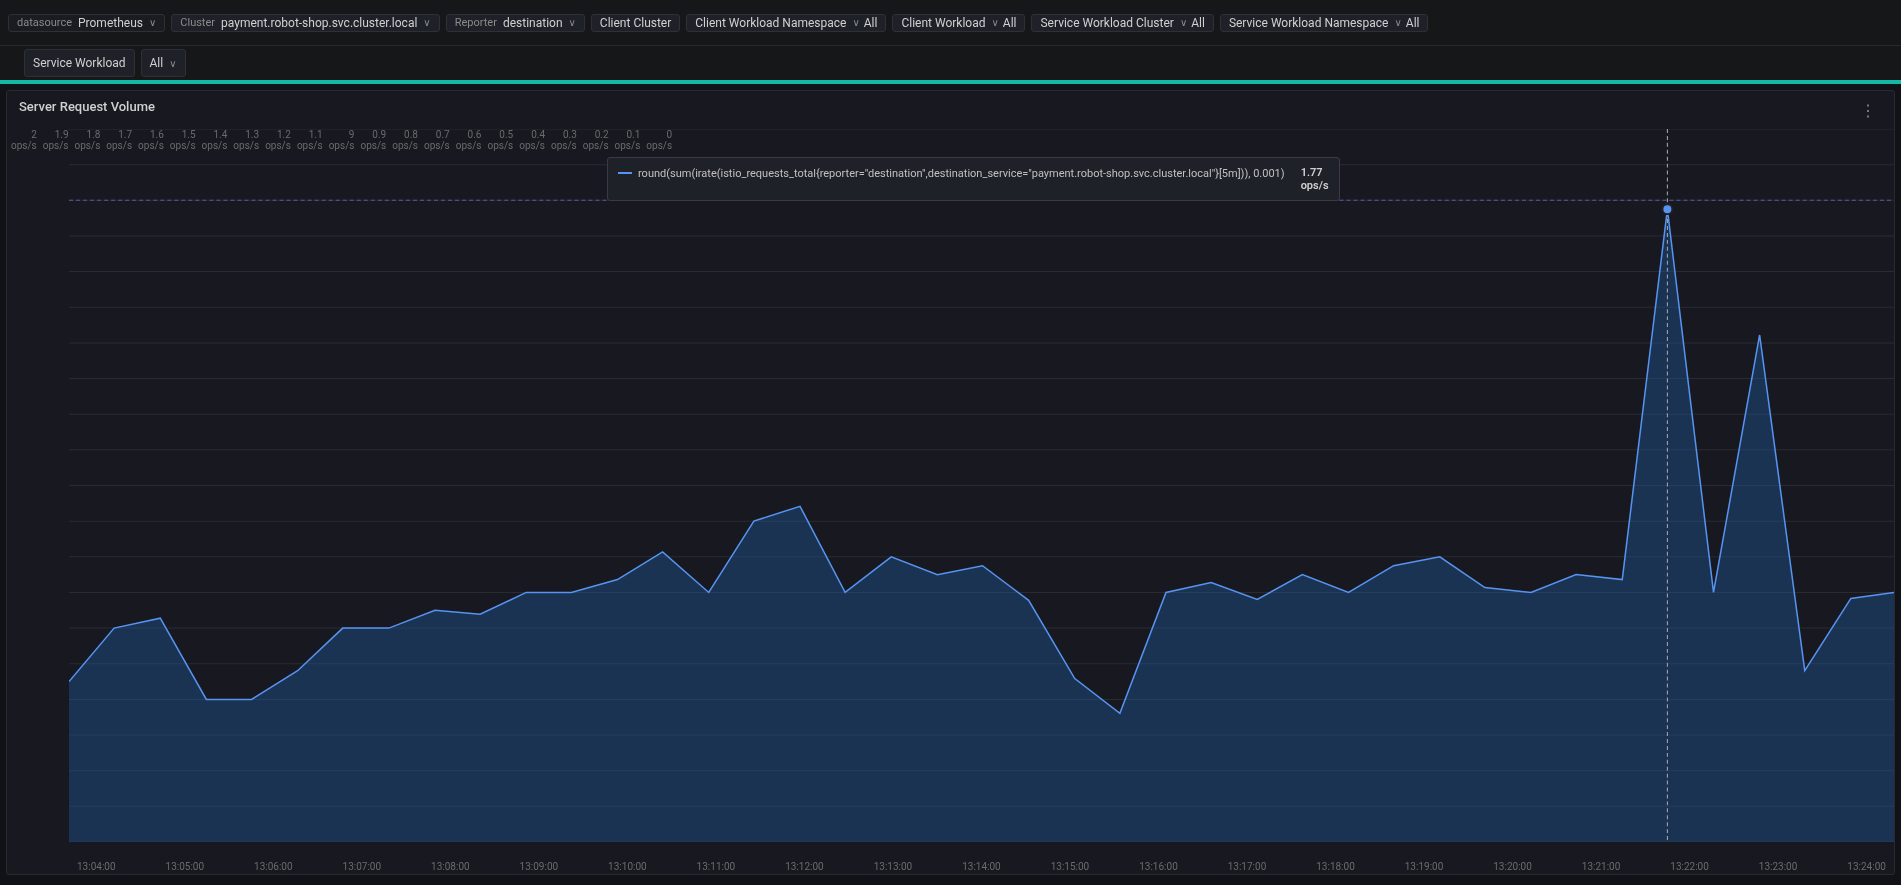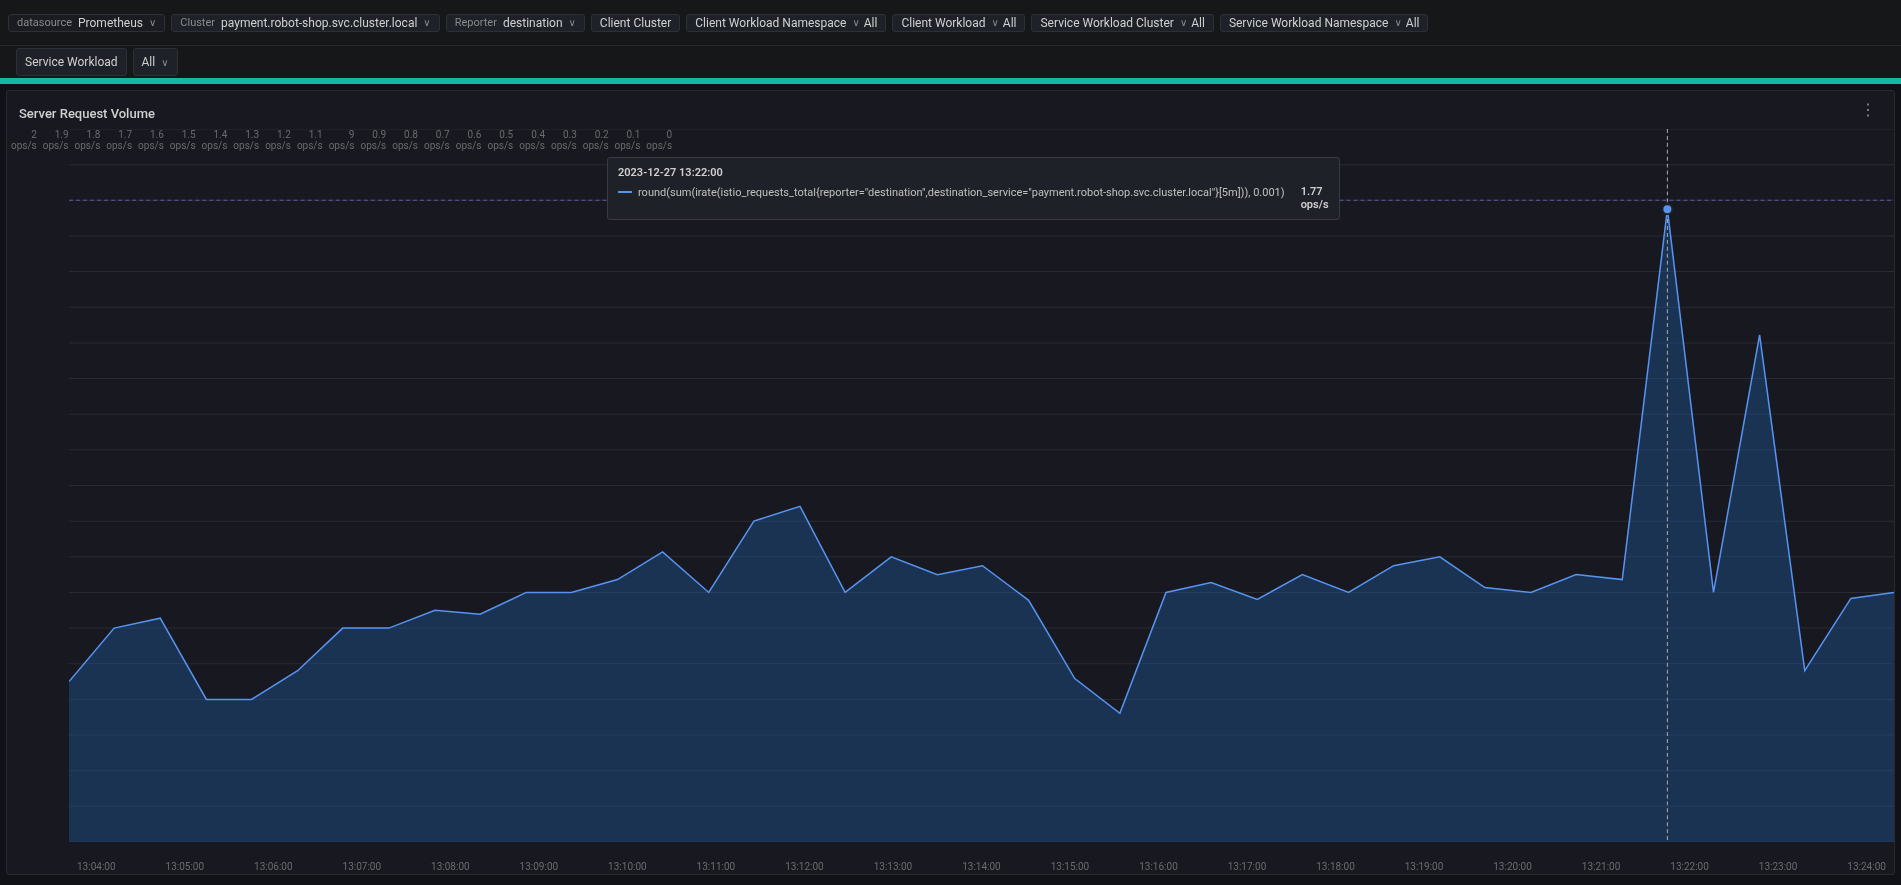--- a/index.html
+++ b/index.html
@@ -41,23 +41,23 @@
     }
     .filter-pill .chevron {
       color: #8a8a8a;
       font-size: 10px;
       margin-left: 2px;
     }
     .filter-pill.datasource { background: #1a1c22; }
     .second-bar {
       display: flex;
       align-items: center;
-      padding: 4px 16px;
+      padding: 4px 24px;
       background: #161719;
-      border-bottom: 6px solid #14b8a6;
+      border-bottom: 4px solid #14b8a6;
       height: 38px;
       gap: 6px;
     }
     .sw-pill {
       display: flex;
       align-items: center;
       background: #1f2128;
       border: 1px solid #2e3038;
       border-radius: 3px;
       padding: 3px 8px;
@@ -76,21 +76,21 @@
     .chart-panel {
       background: #181920;
       margin: 6px;
       border: 1px solid #2a2a2e;
       border-radius: 3px;
       height: calc(885px - 46px - 38px - 16px);
       position: relative;
     }
     .chart-header {
       display: flex;
-      align-items: flex-end;
+      align-items: flex-start;
       justify-content: space-between;
       padding: 8px 12px 4px;
       height: 34px;
     }
     .chart-title {
       font-size: 13px;
       font-weight: 500;
       color: #d0d0d0;
     }
     .chart-menu-btn {
@@ -358,21 +358,20 @@
         <div class="x-label">13:18:00</div>
         <div class="x-label">13:19:00</div>
         <div class="x-label">13:20:00</div>
         <div class="x-label">13:21:00</div>
         <div class="x-label">13:22:00</div>
         <div class="x-label">13:23:00</div>
         <div class="x-label">13:24:00</div>
       </div>
 
     <div class="tooltip-box" style="left: 680px; top: 32px;">
-      <div class="tooltip-time">2023-12-27 13:22:00</div>
       <div class="tooltip-row">
         <div class="tooltip-series-color"></div>
         <div class="tooltip-series-label">round(sum(irate(istio_requests_total{reporter="destination",destination_service="payment.robot-shop.svc.cluster.local"}[5m])), 0.001)</div>
         <div class="tooltip-value">
           <span>1.77</span>
           <br>
           <span>ops/s</span>
         </div>
       </div>
     </div>

